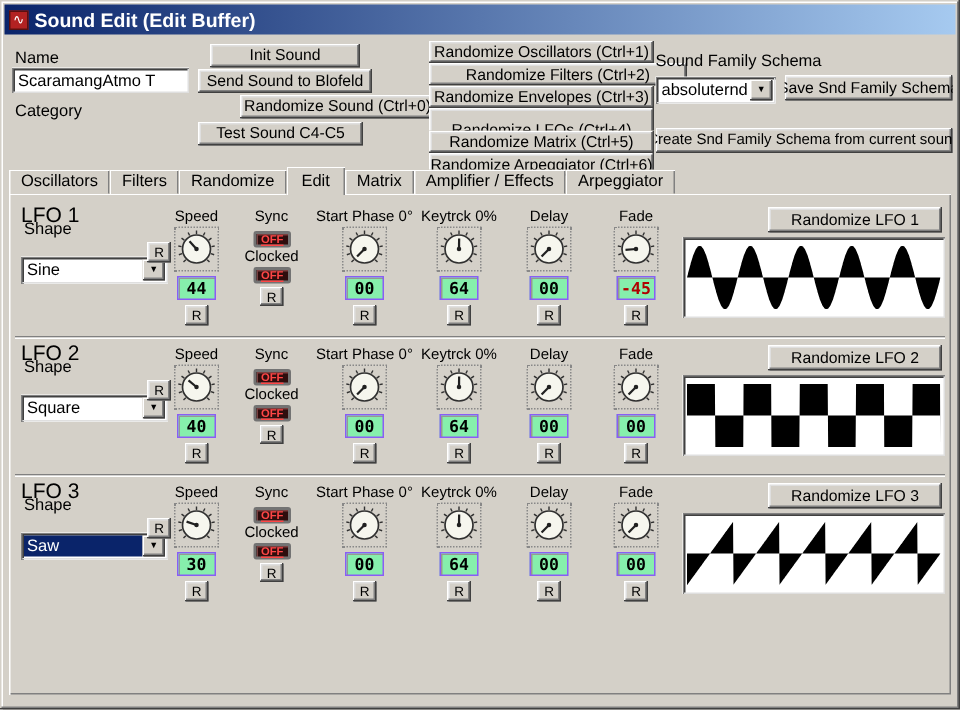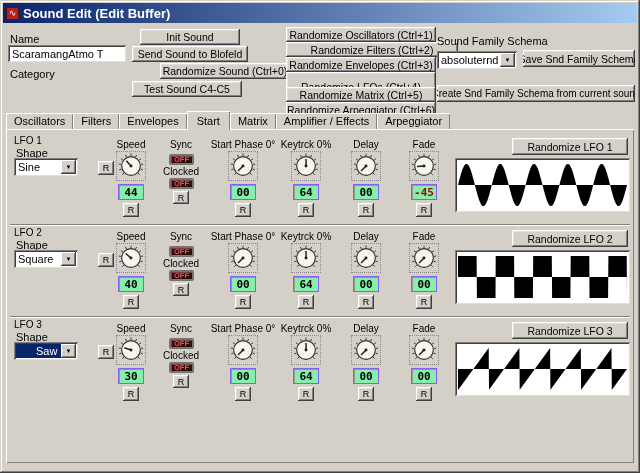--- a/index.html
+++ b/index.html
@@ -20,37 +20,37 @@
   .btn{position:absolute;background:var(--face);font-family:inherit;font-size:10.5px;color:#000;
     white-space:nowrap;overflow:hidden;display:flex;align-items:center;justify-content:center;
     border:none;padding:0 2px;cursor:pointer;
     box-shadow: inset -1px -1px 0 #404040, inset 1px 1px 0 #ffffff, inset -2px -2px 0 #808080, inset 2px 2px 0 #dfdfdf;}
   .field{position:absolute;background:#fff;border:none;font:11px "Liberation Sans",sans-serif;padding:0 4px;
     box-shadow: inset 1px 1px 0 #808080, inset -1px -1px 0 #dfdfdf, inset 2px 2px 0 #404040, inset -2px -2px 0 #ffffff;}
   .combo{position:absolute;height:18px;background:#fff;cursor:pointer;
     box-shadow: inset 1px 1px 0 #808080, inset -1px -1px 0 #dfdfdf, inset 2px 2px 0 #404040, inset -2px -2px 0 #ffffff;}
   .combo-text{position:absolute;left:4px;top:2px;bottom:2px;right:18px;font-size:11px;
     display:flex;align-items:center;white-space:nowrap;overflow:hidden;text-align:center;}
-  .combo-text.selected{background:var(--highlight);color:#fff;left:2px;right:17px;padding-left:20px;}
+  .combo-text.selected{background:var(--highlight);color:#fff;left:2px;right:17px;padding-left:2px;}
   .combo-arrow{position:absolute;right:2px;top:2px;bottom:2px;width:15px;background:var(--face);
     font-size:6px;display:flex;align-items:center;justify-content:center;color:#000;cursor:pointer;
     box-shadow: inset -1px -1px 0 #404040, inset 1px 1px 0 #ffffff, inset -2px -2px 0 #808080;}
   .tabs{position:absolute;left:6px;top:111px;height:18px;display:flex;align-items:flex-end;z-index:2;}
   .tab{height:16px;padding:0 8px;font-size:11px;display:flex;align-items:center;background:var(--face);
     cursor:pointer;position:relative;
     box-shadow: inset 1px 1px 0 #ffffff, inset -1px 0 0 #808080;}
   .tab.active{height:19px;margin-bottom:-1px;padding:0 10px;z-index:3;
     box-shadow: inset 1px 1px 0 #ffffff, inset -1px 0 0 #808080;}
   .panel{position:absolute;left:6px;top:129px;width:628px;height:334px;background:var(--face);z-index:1;
     box-shadow: inset 1px 1px 0 #ffffff, inset -1px -1px 0 #808080;}
   .sep{position:absolute;left:4px;right:4px;height:2px;border-top:1px solid #808080;border-bottom:1px solid #ffffff;}
   .lfo{position:absolute;left:2px;width:620px;height:92px;}
-  .lfo-title{position:absolute;left:6px;top:1px;font-size:10px;}
+  .lfo-title{position:absolute;left:6px;top:1px;font-size:14px;}
   .shape-label{position:absolute;left:8px;top:13px;font-size:11px;}
-  .shape-combo{left:6px;top:24px;width:64px;}
+  .shape-combo{left:6px;top:37px;width:98px;}
   .shape-r{left:90px;top:27px;width:16px;height:15px;}
   .knobs{position:absolute;left:0;top:0;right:0;bottom:0;}
   .knob-col{position:absolute;top:4px;width:60px;display:flex;flex-direction:column;align-items:center;}
   .knob-label{font-size:10px;height:12px;display:flex;align-items:center;justify-content:center;white-space:nowrap;color:#000;}
   .knob{width:30px;height:30px;border:1px dotted #888;margin-top:1px;cursor:pointer;}
   .knob svg{display:block;}
   .knob-value{width:26px;height:16px;margin-top:3px;background:#86efac;border:1px solid #8b5cf6;
     box-shadow:inset 1px 1px 0 #989890;font:bold 11px "DejaVu Sans Mono",monospace;
     display:flex;align-items:center;justify-content:center;color:#000;}
   .knob-value.neg{color:var(--negative-value);}
@@ -104,22 +104,22 @@
   <div class="combo" style="left:437px;top:51px;width:80px">
     <span class="combo-text">absoluternd</span>
     <span class="combo-arrow">▼</span>
   </div>
   <button class="btn" style="left:523px;top:50px;width:112px;height:17px">Save Snd Family Schema</button>
   <button class="btn" style="left:437px;top:85px;width:198px;height:17px;font-size:10px">Create Snd Family Schema from current sound</button>
 
   <div id="tabs" class="tabs">
       <div class="tab">Oscillators</div>
       <div class="tab">Filters</div>
-      <div class="tab">Envelopes</div>
-      <div class="tab active">Start</div>
+      <div class="tab">Randomize</div>
+      <div class="tab active">Edit</div>
       <div class="tab">Matrix</div>
       <div class="tab">Amplifier / Effects</div>
       <div class="tab">Arpeggiator</div>
     </div>
   <div id="lfo-panel" class="panel">
     <div class="sep" style="top:95px"></div>
     <div class="sep" style="top:187px"></div>
 
   <section class="lfo" style="top: 5px;">
     <div class="lfo-title">LFO 1</div>

